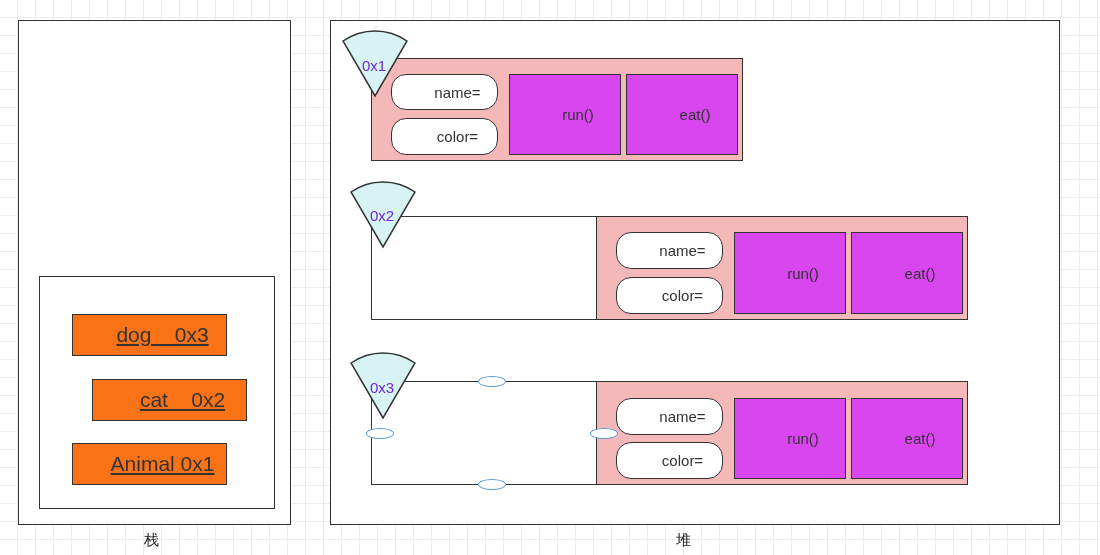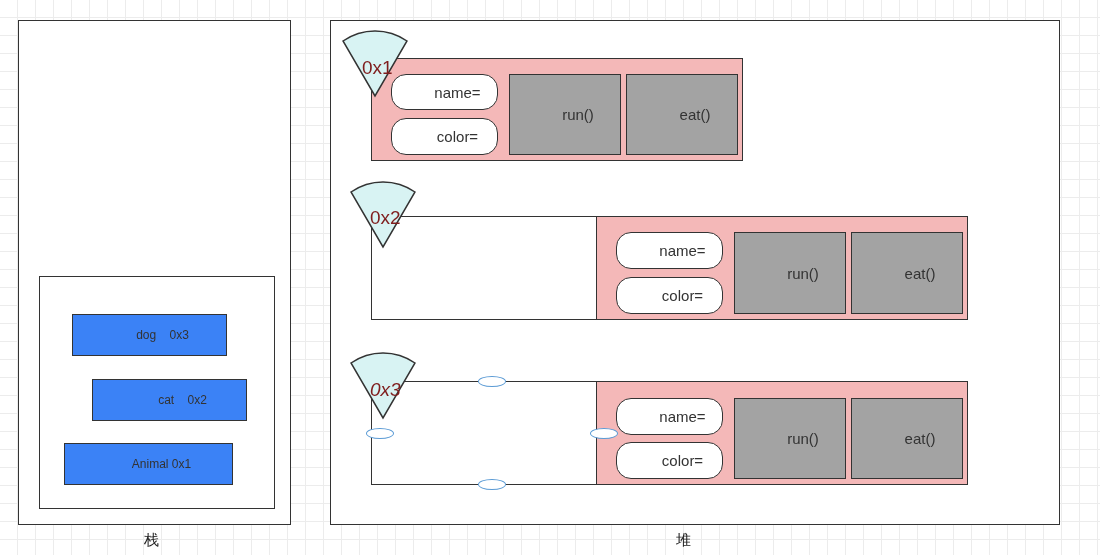--- a/index.html
+++ b/index.html
@@ -12,51 +12,51 @@
     background-size: 18px 18px;
     background-position: -1px -1px;
     font-family: "Liberation Sans", "DejaVu Sans", sans-serif;
     color: #333;
   }
   .abs { position: absolute; box-sizing: border-box; padding-left: 26px; }
   .panel { background: #fff; border: 1.5px solid #333; }
   .label { font-size: 15px; text-align: center; color: #222; }
   .stack-inner { background: #fff; border: 1.5px solid #333; }
   .stack-var {
-    background: #3b82f6; border: 1.5px solid #333;
+    background: #f97316; border: 1.5px solid #333;
     display: flex; align-items: center; justify-content: center;
-    font-size: 12px; white-space: pre; color: #333;
+    font-size: 21px; white-space: pre; color: #333; text-decoration: underline;
   }
   .obj-outer { background: #fff; border: 1.5px solid #333; }
   .obj-pink { background: #f4b8b8; border: 1.5px solid #333; }
   .field {
     background: #fff; border: 1.5px solid #333; border-radius: 15px;
     display: flex; align-items: center; justify-content: center;
     font-size: 15px; color: #333;
   }
   .method {
-    background: #a3a3a3; border: 1.5px solid #333;
+    background: #d946ef; border: 1.5px solid #333;
     display: flex; align-items: center; justify-content: center;
     font-size: 15px; color: #333;
   }
   .handle {
     width: 11px; height: 11px; border-radius: 50%;
     background: #fff; border: 1.5px solid #5b9bd5;
   }
   svg.sector { position: absolute; overflow: visible; }
-  .addr { font-size: 19px; color: #7f1d1d; position: absolute; }
+  .addr { font-size: 15px; color: #6d28d9; position: absolute; }
 </style>
 </head>
 <body>
 
 <div class="abs panel" style="left:18px; top:20px; width:273px; height:505px;"></div>
 <div class="abs stack-inner" style="left:39px; top:276px; width:236px; height:233px;"></div>
 <div class="abs stack-var" style="left:72px; top:314px; width:155px; height:42px;">dog    0x3</div>
 <div class="abs stack-var" style="left:72px; top:379px; width:155px; height:42px;margin-left:20px;">cat    0x2</div>
-<div class="abs stack-var" style="left:64px; top:443px; width:169px; height:42px;text-align:right;">Animal 0x1</div>
+<div class="abs stack-var" style="left:72px; top:443px; width:155px; height:42px;text-align:right;">Animal 0x1</div>
 <div class="abs label" style="left:118px; top:531px; width:40px;">栈</div>
 
 <div class="abs panel" style="left:330px; top:20px; width:730px; height:505px;"></div>
 <div class="abs label" style="left:650px; top:531px; width:40px;">堆</div>
 
 <div class="abs obj-pink" style="left:371px; top:58px; width:372px; height:103px;"></div>
 <div class="abs field" style="left:391px; top:74px; width:107px; height:36px;">name=</div>
 <div class="abs field" style="left:391px; top:118px; width:107px; height:37px;">color=</div>
 <div class="abs method" style="left:509px; top:74px; width:112px; height:81px;">run()</div>
 <div class="abs method" style="left:626px; top:74px; width:112px; height:81px;">eat()</div>
@@ -78,18 +78,18 @@
 
 <div class="abs obj-outer" style="left:371px; top:381px; width:226px; height:104px;"></div>
 <div class="abs obj-pink" style="left:596px; top:381px; width:372px; height:104px;"></div>
 <div class="abs field" style="left:616px; top:398px; width:107px; height:37px;">name=</div>
 <div class="abs field" style="left:616px; top:442px; width:107px; height:37px;">color=</div>
 <div class="abs method" style="left:734px; top:398px; width:112px; height:81px;">run()</div>
 <div class="abs method" style="left:851px; top:398px; width:112px; height:81px;">eat()</div>
 <svg class="sector" style="left:350px; top:353px;" width="68" height="68">
   <path d="M1 10 A 56 56 0 0 1 65 10 L 33 65 Z" fill="#d8f3f3" stroke="#333" stroke-width="1.5"></path>
 </svg>
-<span class="addr" style="left:370px; top:379px;font-style:italic;">0x3</span>
+<span class="addr" style="left:370px; top:379px;">0x3</span>
 
 <div class="abs handle" style="left:478px; top:376px;"></div>
 <div class="abs handle" style="left:478px; top:479px;"></div>
 <div class="abs handle" style="left:366px; top:428px;"></div>
 <div class="abs handle" style="left:590px; top:428px;"></div>
 
 </body></html>

